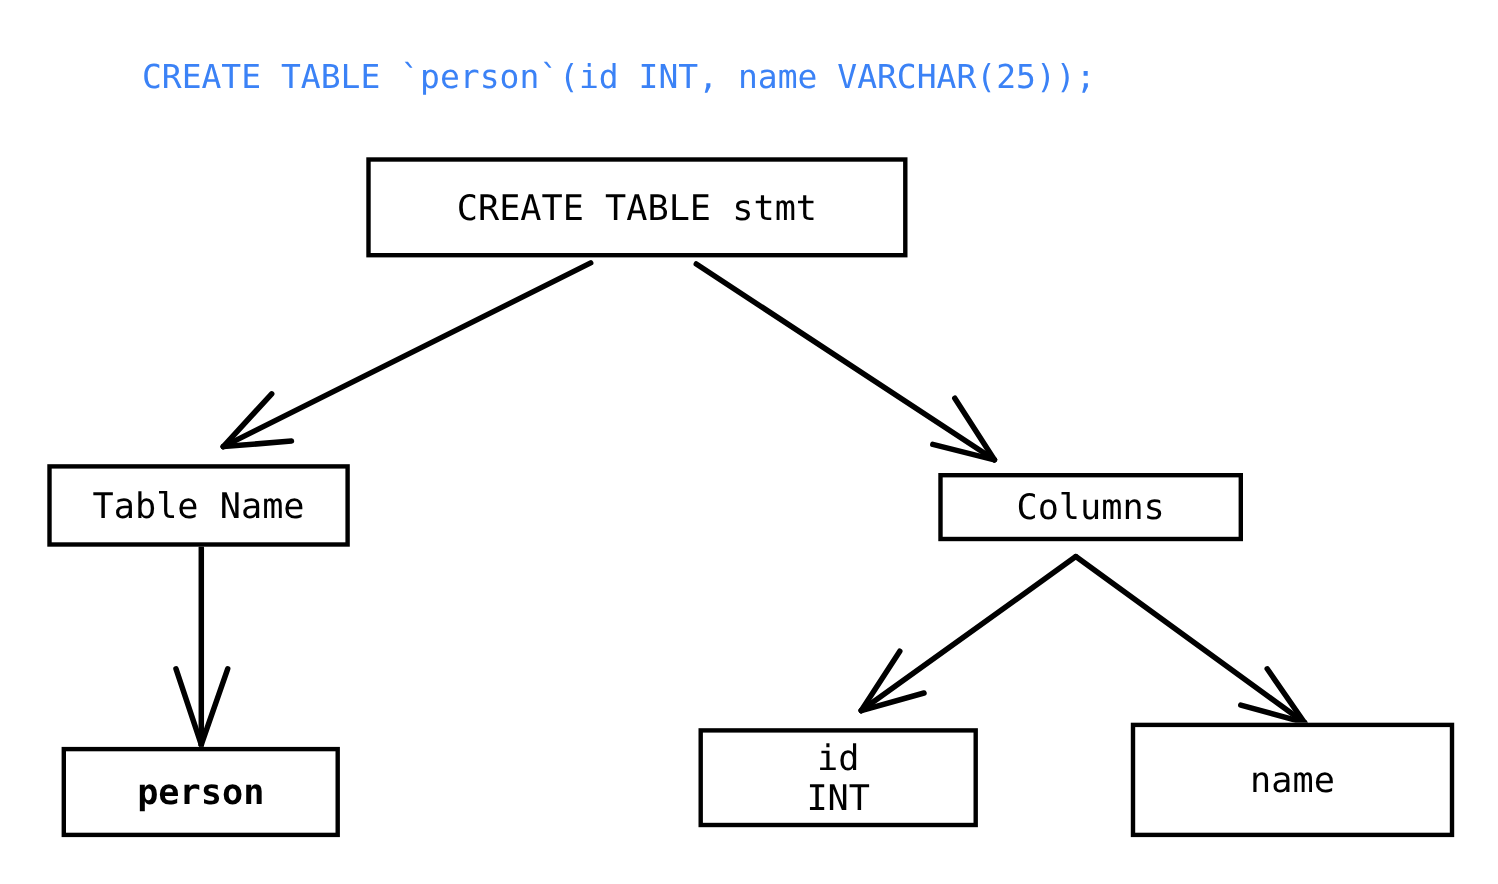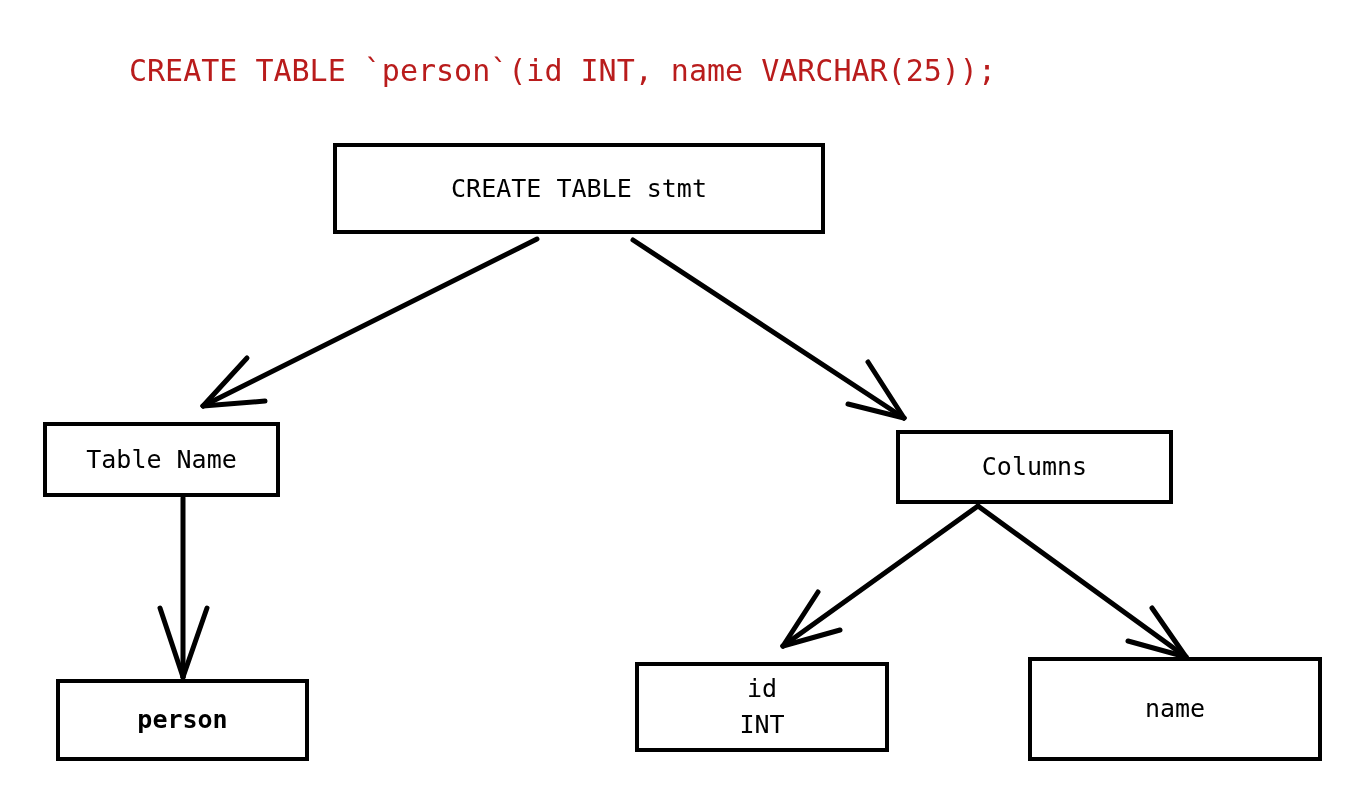--- a/index.html
+++ b/index.html
@@ -24,46 +24,46 @@
   
   .stmt-title {
     position: absolute;
     left: 129px;
     top: 52px;
     font-family: "DejaVu Sans Mono", "Liberation Mono", monospace;
     font-size: 30px;
     line-height: 38px;
     letter-spacing: 0px;
     white-space: pre;
-    color: #b91c1c;
+    color: #3b82f6;
   }
   
   .node {
     position: absolute;
     box-sizing: border-box;
     border: 4px solid #000000;
     background: #ffffff;
     display: flex;
     flex-direction: column;
     align-items: center;
     justify-content: center;
     font-family: "DejaVu Sans Mono", "Liberation Mono", monospace;
-    font-size: 25px;
+    font-size: 32px;
     line-height: 36px;
     color: #000000;
     white-space: pre;
     text-align: center;
   }
   .node .line2 {
     display: block;
   }
   
   #node-root      { left: 333px; top: 143px;  width: 492px; height: 91px;  }
-  #node-tablename { left: 43px;  top: 422px;  width: 237px; height: 75px;  }
-  #node-columns   { left: 853px; top: 430px;  width: 277px; height: 74px; margin-left: 43px;  }
+  #node-tablename { left: 43px;  top: 422px;  width: 275px; height: 75px;  }
+  #node-columns   { left: 853px; top: 430px;  width: 277px; height: 62px;  }
   #node-person    { left: 56px;  top: 679px;  width: 253px; height: 82px; font-weight: bold;  }
   #node-col-id    { left: 635px; top: 662px;  width: 254px; height: 90px; }
   #node-col-name  { left: 1028px;top: 657px;  width: 294px; height: 104px; }
 
   
   #edges {
     position: absolute;
     left: 0;
     top: 0;
     width: 1362px;

